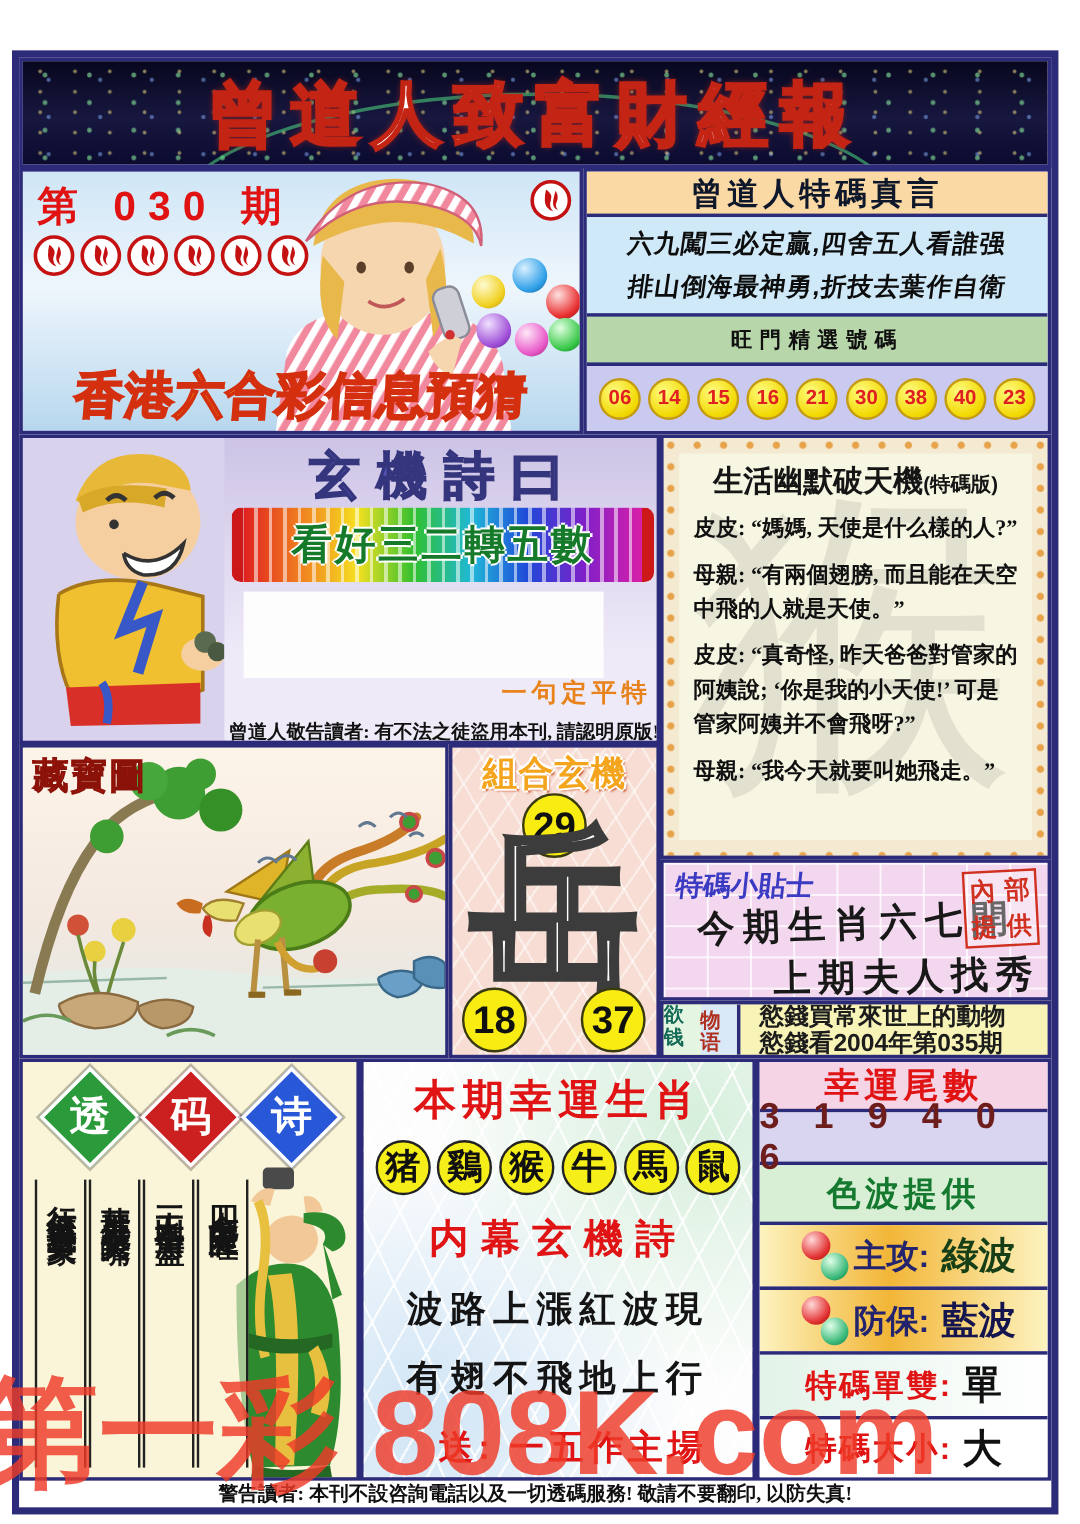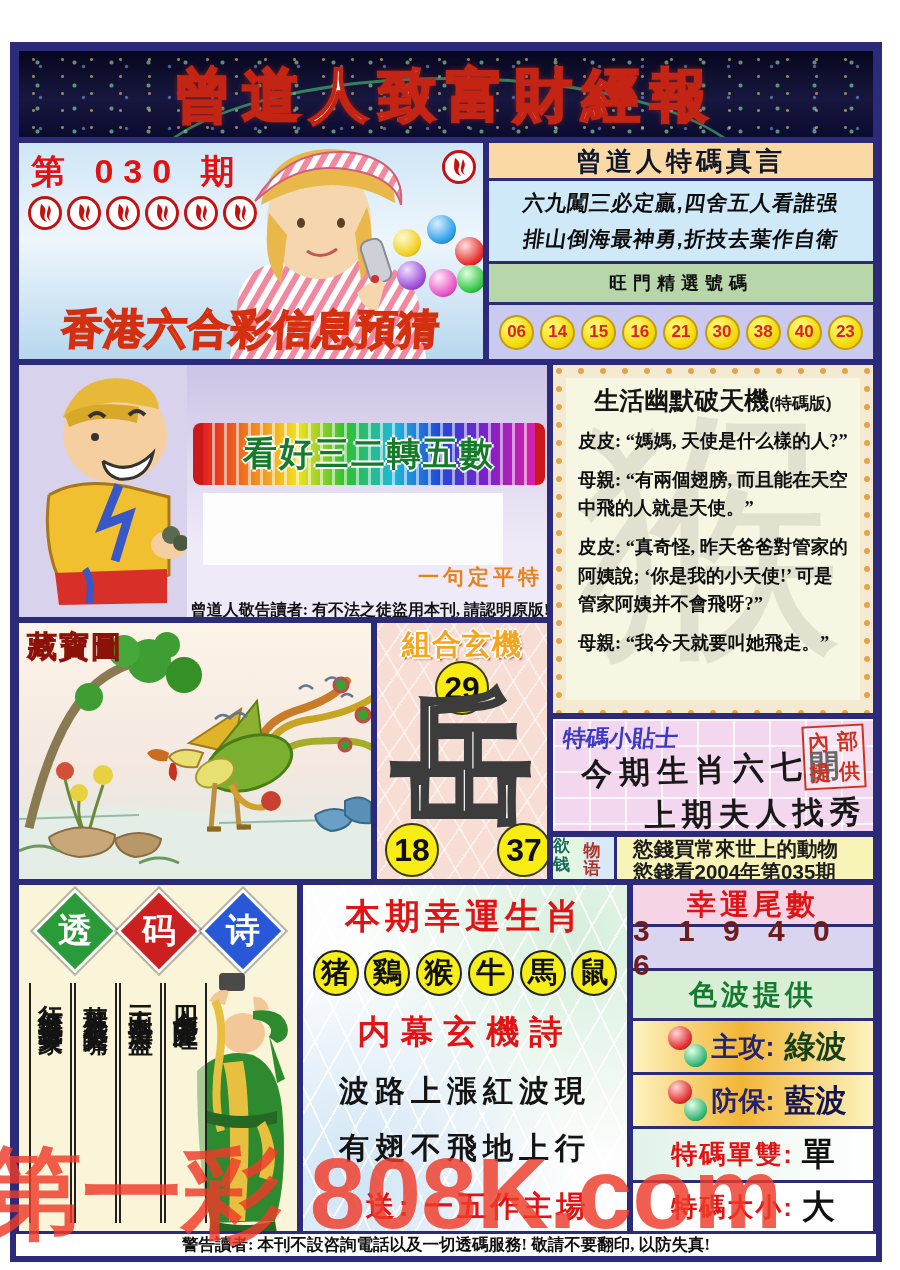--- a/index.html
+++ b/index.html
@@ -116,21 +116,21 @@
   #tips .l1 { position:absolute; left:28px; top:30px; font-size:31px; font-weight:900; color:#181818;
     font-family:"Liberation Serif",serif; letter-spacing:7px; transform:rotate(-2deg); }
   #tips .l2 { position:absolute; left:92px; top:74px; font-size:31px; font-weight:900; color:#181818;
     font-family:"Liberation Serif",serif; letter-spacing:6px; transform:rotate(-1deg); }
   #seal { position:absolute; right:8px; top:6px; width:62px; height:64px; border:2.5px solid #d03020;
     display:grid; grid-template-columns:1fr 1fr; transform:rotate(-3deg); background:rgba(255,255,255,.35); }
   #seal span { display:flex; align-items:center; justify-content:center; font-size:21px; font-weight:900;
     color:#d03020; font-family:"Liberation Serif",serif; }
 
   
-  #moneyRow { left:534px; top:786px; width:326px; height:48px; background:#f8f4b8; display:flex; }
+  #moneyRow { left:534px; top:786px; width:326px; height:48px; background:#f8f4b8; display:flex;align-items:center; }
   #moneyLbl { width:64px; height:100%; border-right:3px solid #2b2b7a; display:flex; }
   #moneyLbl .c1 { width:50%; background:#e4f6e2; color:#166a58; font-size:17px; font-weight:900;
     font-family:"Liberation Serif",serif; display:flex; flex-direction:column; align-items:center; justify-content:flex-start; line-height:1.1; }
   #moneyLbl .c2 { width:50%; background:#d9e9f8; color:#b03020; font-size:17px; font-weight:900;
     font-family:"Liberation Serif",serif; display:flex; flex-direction:column; align-items:center; justify-content:flex-end; line-height:1.1; }
   #moneyTxt { flex:1; padding:1px 0 0 16px; font-size:20.5px; font-weight:900; color:#1c1c1c; line-height:1.12; }
 
   
   #codePoem { left:0; top:834px; width:284px; height:352px; background:#faf5d8; }
   .diamond { position:absolute; top:16px; width:60px; height:60px; transform:rotate(45deg);
@@ -308,20 +308,21 @@
         <path d="M84 96 Q110 112 134 88 Q128 116 100 114 Q86 110 84 96" fill="#fff" stroke="#333" stroke-width="3"></path>
         <path d="M30 130 Q60 112 110 122 L150 132 L150 210 L120 220 L40 214 Q24 180 30 130" fill="#f0c030" stroke="#a87818" stroke-width="3"></path>
         <path d="M100 120 L84 160 L110 150 L96 196" fill="none" stroke="#3858c8" stroke-width="9"></path>
         <path d="M36 208 L148 204 L148 238 L40 240 Z" fill="#d83028"></path>
         <path d="M70 238 q4 -22 -4 -34" stroke="#3858c8" stroke-width="7" fill="none"></path>
         <ellipse cx="150" cy="180" rx="18" ry="14" fill="#f6cfa0"></ellipse>
         <circle cx="152" cy="170" r="9" fill="#5a6a50"></circle>
         <circle cx="162" cy="178" r="8" fill="#4a5a42"></circle>
       </svg>
       <div id="mystic">
+        <div class="ttl">玄機詩曰</div>
         <div id="rainbow">
           <div class="bars"></div>
           <div class="txt">看好三二轉五數</div>
         </div>
         <div id="whiteBox"></div>
         <div id="oneLine">一句定平特</div>
         <div id="notice">曾道人敬告讀者: 有不法之徒盜用本刊, 請認明原版!</div>
       </div>
     </div>
 
@@ -389,21 +390,21 @@
         <path d="M0 228 q20 -10 40 0 M120 240 q20 -10 40 0" stroke="#6a9a5a" stroke-width="3" fill="none"></path>
       </svg>
       <div class="ttl">藏寶圖</div>
     </div>
 
     <div id="combo" class="panel">
       <div class="ttl">組合玄機</div>
       <div class="comboBall" style="left:58px;top:38px;">29</div>
       <div id="comboChar">岳</div>
       <div class="comboBall" style="left:8px;top:200px;">18</div>
-      <div class="comboBall" style="left:120px;top:200px;">37</div>
+      <div class="comboBall" style="left:107px;top:200px;">37</div>
     </div>
 
     <div id="tips" class="panel">
       <div class="ttl">特碼小貼士</div>
       <div class="l1">今期生肖六七開</div>
       <div class="l2">上期夫人找秀才</div>
       <div id="seal">
         <span>內</span>
         <span>部</span>
         <span>提</span>

